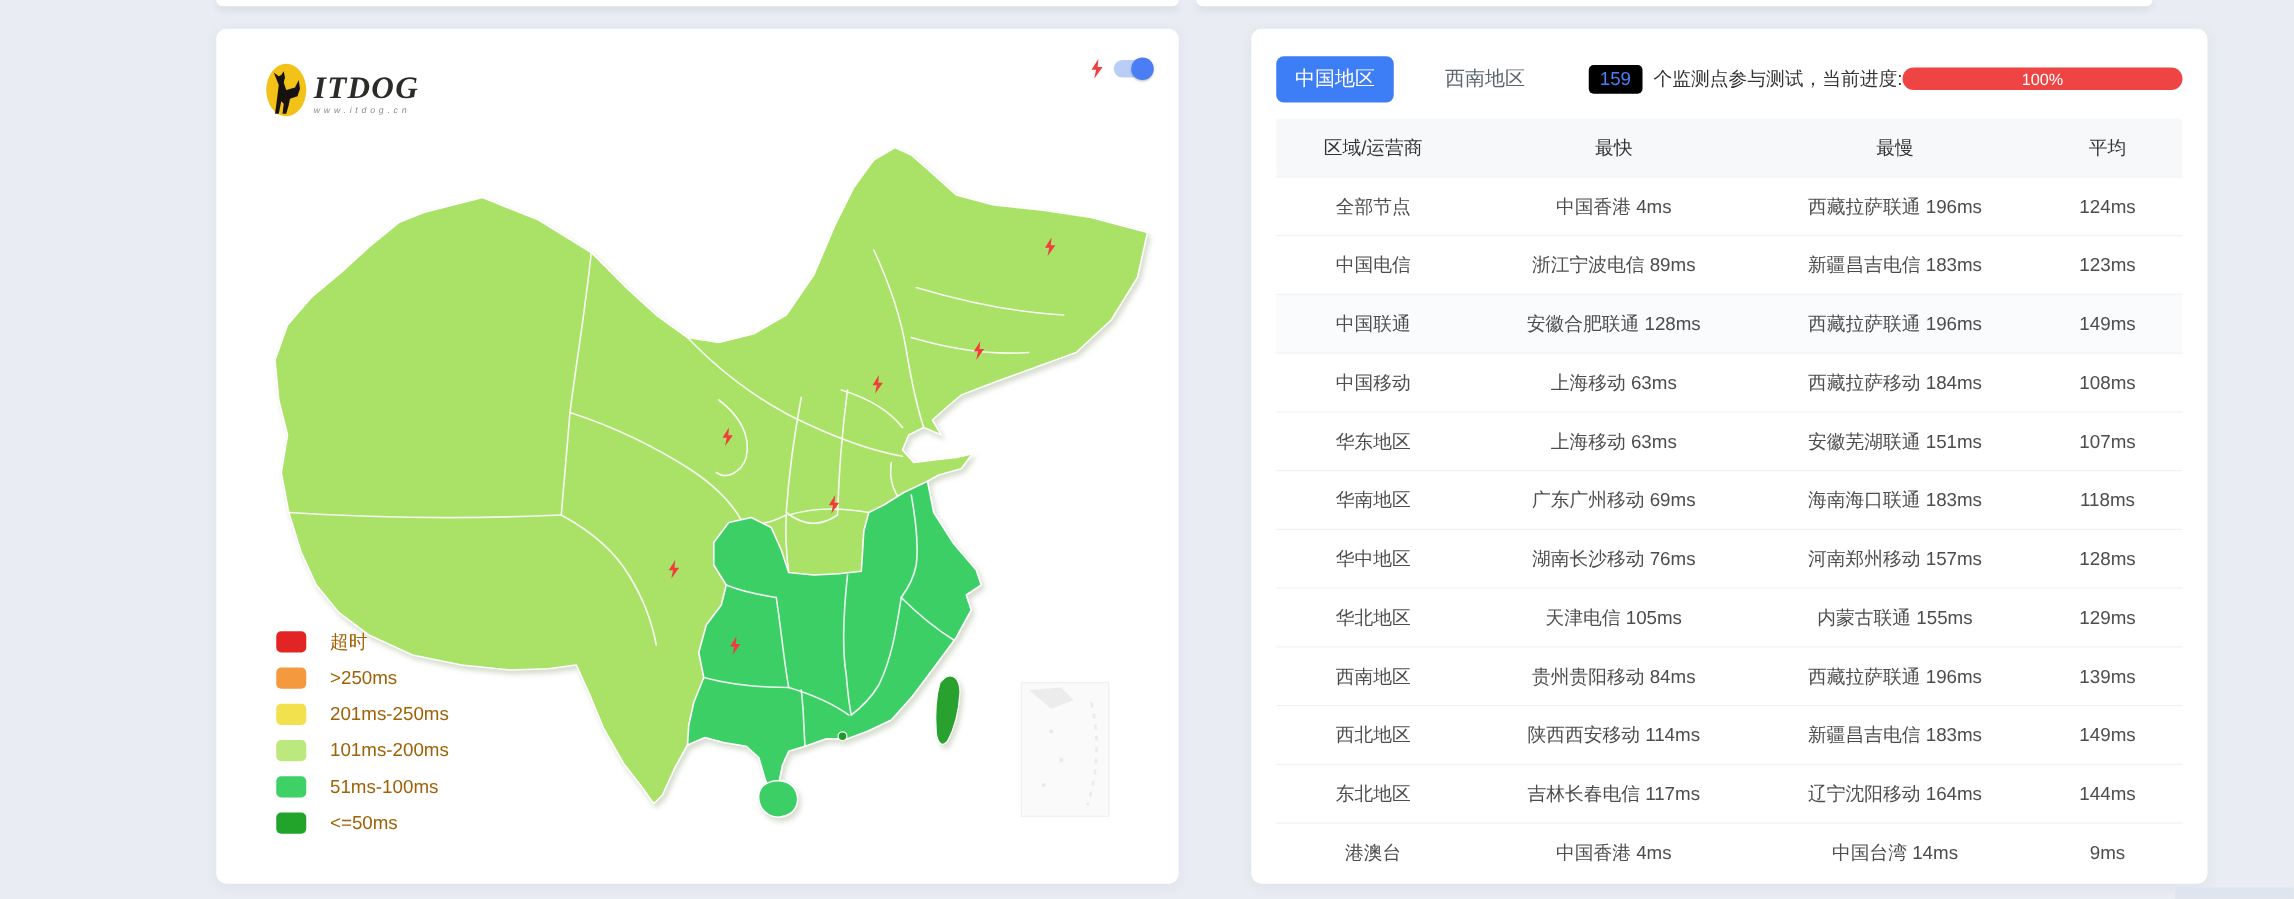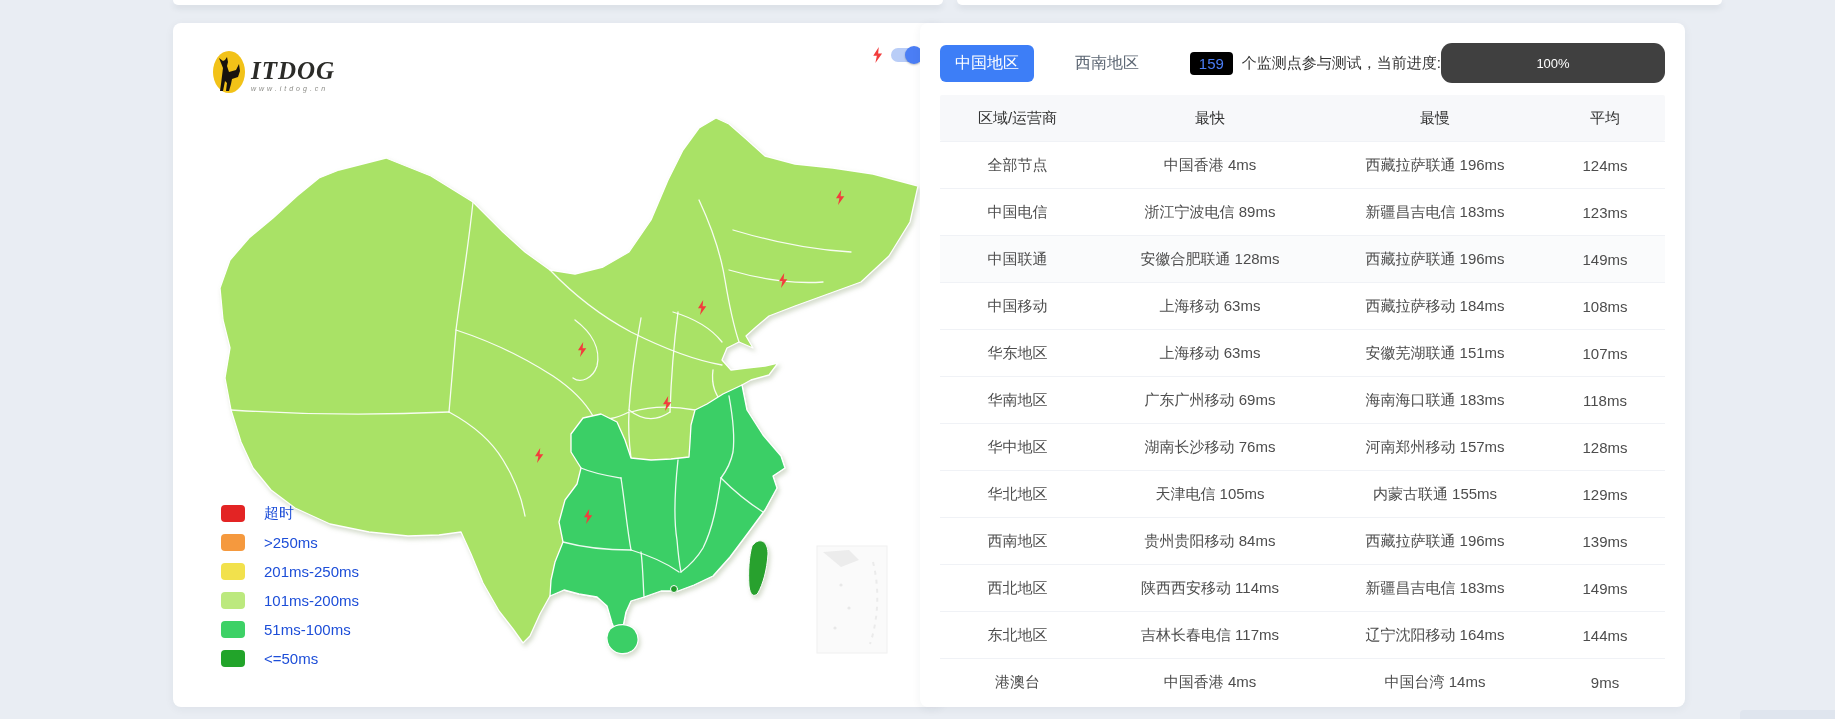--- a/index.html
+++ b/index.html
@@ -11,53 +11,53 @@
   }
   
   .top-strip{position:absolute;top:0;height:5px;background:#fff;
     border-radius:0 0 6px 6px;box-shadow:0 3px 6px rgba(31,45,61,.10);}
   .top-strip.left{left:173px;width:770px;}
   .top-strip.right{left:957px;width:765px;}
   
   .card{position:absolute;top:23px;background:#fff;border-radius:8px;
     box-shadow:0 2px 10px rgba(31,45,61,.06);}
   .card.map-card{left:173px;width:770px;height:684px;}
-  .card.result-card{left:920px;width:765px;height:684px;}
+  .card.result-card{left:1001px;width:765px;height:684px;}
   
   .br-block{position:absolute;right:0;bottom:0;width:95px;height:9px;
     background:#dfe5ee;border-radius:4px 0 0 0;}
 
   
   .logo{position:absolute;left:39px;top:27px;display:flex;align-items:flex-start;}
   .logo .badge{width:34px;height:44px;}
   .logo .words{margin-left:5px;margin-top:9px;font-style:italic;}
   .logo .title{font-family:"Liberation Serif","DejaVu Serif",serif;
     font-weight:bold;font-size:25px;letter-spacing:1px;color:#2b2b28;line-height:24px;}
   .logo .sub{font-size:7px;letter-spacing:3px;color:#8a8a85;margin-top:2px;}
   .map-toggle{position:absolute;right:22px;top:24px;display:flex;align-items:center;gap:8px;}
   .switch{width:30px;height:14px;border-radius:7px;background:#b9cdf7;position:relative;cursor:pointer;}
   .switch .knob{position:absolute;right:-2px;top:-2px;width:18px;height:18px;border-radius:50%;
     background:#4b7ef5;box-shadow:0 1px 2px rgba(0,0,0,.25);}
   .map-wrap{position:absolute;left:0;top:57px;width:770px;height:627px;}
   .map-outline{filter:drop-shadow(2px 3px 2px rgba(90,120,60,.25));}
   .legend{position:absolute;left:48px;top:482px;display:flex;flex-direction:column;gap:12px;}
   .legend-item{display:flex;align-items:center;gap:19px;height:17px;}
   .legend-swatch{width:24px;height:17px;border-radius:4px;flex:0 0 24px;}
-  .legend-label{font-size:15px;color:#1d4ed8;white-space:nowrap;}
+  .legend-label{font-size:15px;color:#a16207;white-space:nowrap;}
 
   
   .rc-header{display:flex;align-items:center;height:44px;margin:18px 20px 10px 20px;}
   .tabs{display:flex;align-items:center;gap:26px;}
   .tab{font-size:16px;color:#5c6673;cursor:pointer;padding:8px 15px;border-radius:6px;white-space:nowrap;}
   .tab.active{background:#3d7ef7;color:#fff;}
   .rc-spacer{flex:1;}
   .count-badge{background:#000000;color:#4a7df5;font-size:15px;border-radius:4px;
     padding:3px 9px;margin-right:9px;}
   .monitor-text{font-size:15px;color:#333;white-space:nowrap;}
-  .progress{width:224px;height:40px;border-radius:11px;background:#404040;
+  .progress{width:224px;height:18px;border-radius:11px;background:#ef4444;
     color:#fff;font-size:13px;display:flex;align-items:center;justify-content:center;}
   .table{margin:0 20px;}
   .t-row{display:flex;align-items:center;height:46px;border-top:1px solid #f0f2f6;}
   .t-row.head{background:#f7f8fa;border-top:none;height:46px;border-radius:2px;}
   .t-row.hl{background:#fafbfc;}
   .t-cell{font-size:15px;color:#4d4d4d;text-align:center;white-space:nowrap;overflow:hidden;}
   .head .t-cell{color:#333;}
   .c0{width:155px;flex:0 0 155px;}
   .c1{flex:1.15;text-align:center;}
   .c2{flex:1.1;}

